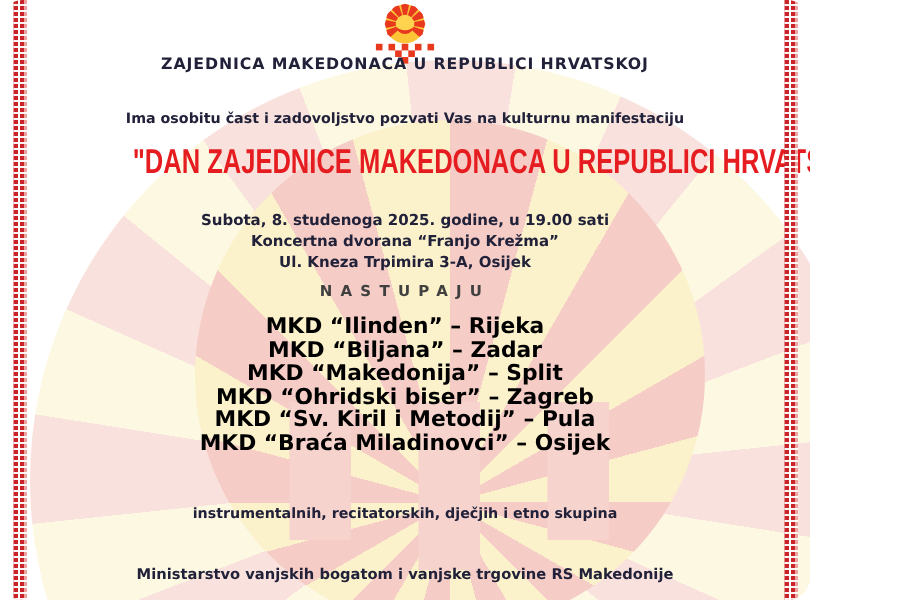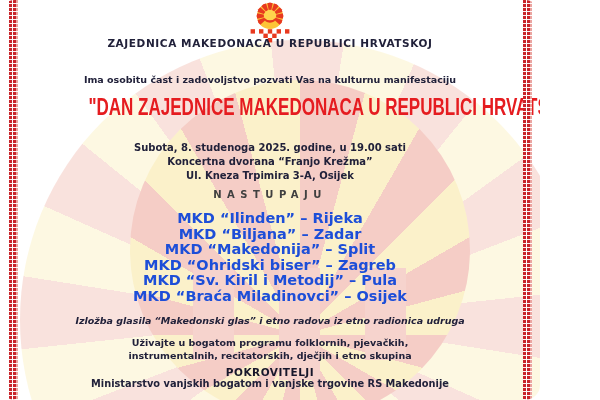--- a/index.html
+++ b/index.html
@@ -38,21 +38,21 @@
   .org-title{top:37px;font-size:10.5px;font-weight:bold;letter-spacing:.6px;}
   .invite{top:74px;font-size:9.5px;font-weight:bold;}
   .headline{top:94px;left:0;right:0;color:#e51c20;white-space:nowrap;}
   .headline span{
     display:inline-block;font-family:"Liberation Sans",sans-serif;
     font-size:23px;font-weight:bold;transform:scaleX(.74);transform-origin:50% 50%;
     letter-spacing:0px;
   }
   .event{top:141px;font-size:10px;font-weight:bold;line-height:14px;}
   .nastupaju{top:189px;font-size:10px;font-weight:bold;letter-spacing:5.5px;color:#404040;}
-  .performers{top:211px;color:#1d4ed8;font-size:14.5px;font-weight:bold;line-height:15.6px;}
+  .performers{top:211px;color:#000000;font-size:14.5px;font-weight:bold;line-height:15.6px;}
   .exhibit{top:315px;font-size:9.5px;font-weight:bold;font-style:italic;}
   .program{top:337px;font-size:9.5px;font-weight:bold;line-height:12.5px;}
   .sponsor-h{top:366px;font-size:10.5px;font-weight:bold;letter-spacing:.5px;color:#17172b;}
   .sponsors{top:378px;font-size:9.8px;font-weight:bold;line-height:11px;}
 </style>
 </head>
 <body>
 
 <div class="poster">
 
@@ -112,26 +112,23 @@
 
   <div class="row performers">
     <div>MKD “Ilinden” – Rijeka</div>
     <div>MKD “Biljana” – Zadar</div>
     <div>MKD “Makedonija” – Split</div>
     <div>MKD “Ohridski biser” – Zagreb</div>
     <div>MKD “Sv. Kiril i Metodij” – Pula</div>
     <div>MKD “Braća Miladinovci” – Osijek</div>
   </div>
 
-  <div class="row exhibit">Izložba glasila “Makedonski glas” i etno radova iz etno radionica udruga</div>
 
   <div class="row program">
-    <div>Uživajte u bogatom programu folklornih, pjevačkih,</div>
     <div>instrumentalnih, recitatorskih, dječjih i etno skupina</div>
   </div>
 
-  <div class="row sponsor-h">POKROVITELJI</div>
 
   <div class="row sponsors">
     <div>Ministarstvo vanjskih bogatom i vanjske trgovine RS Makedonije</div>
   </div>
 
 </div>
 
 </body></html>

